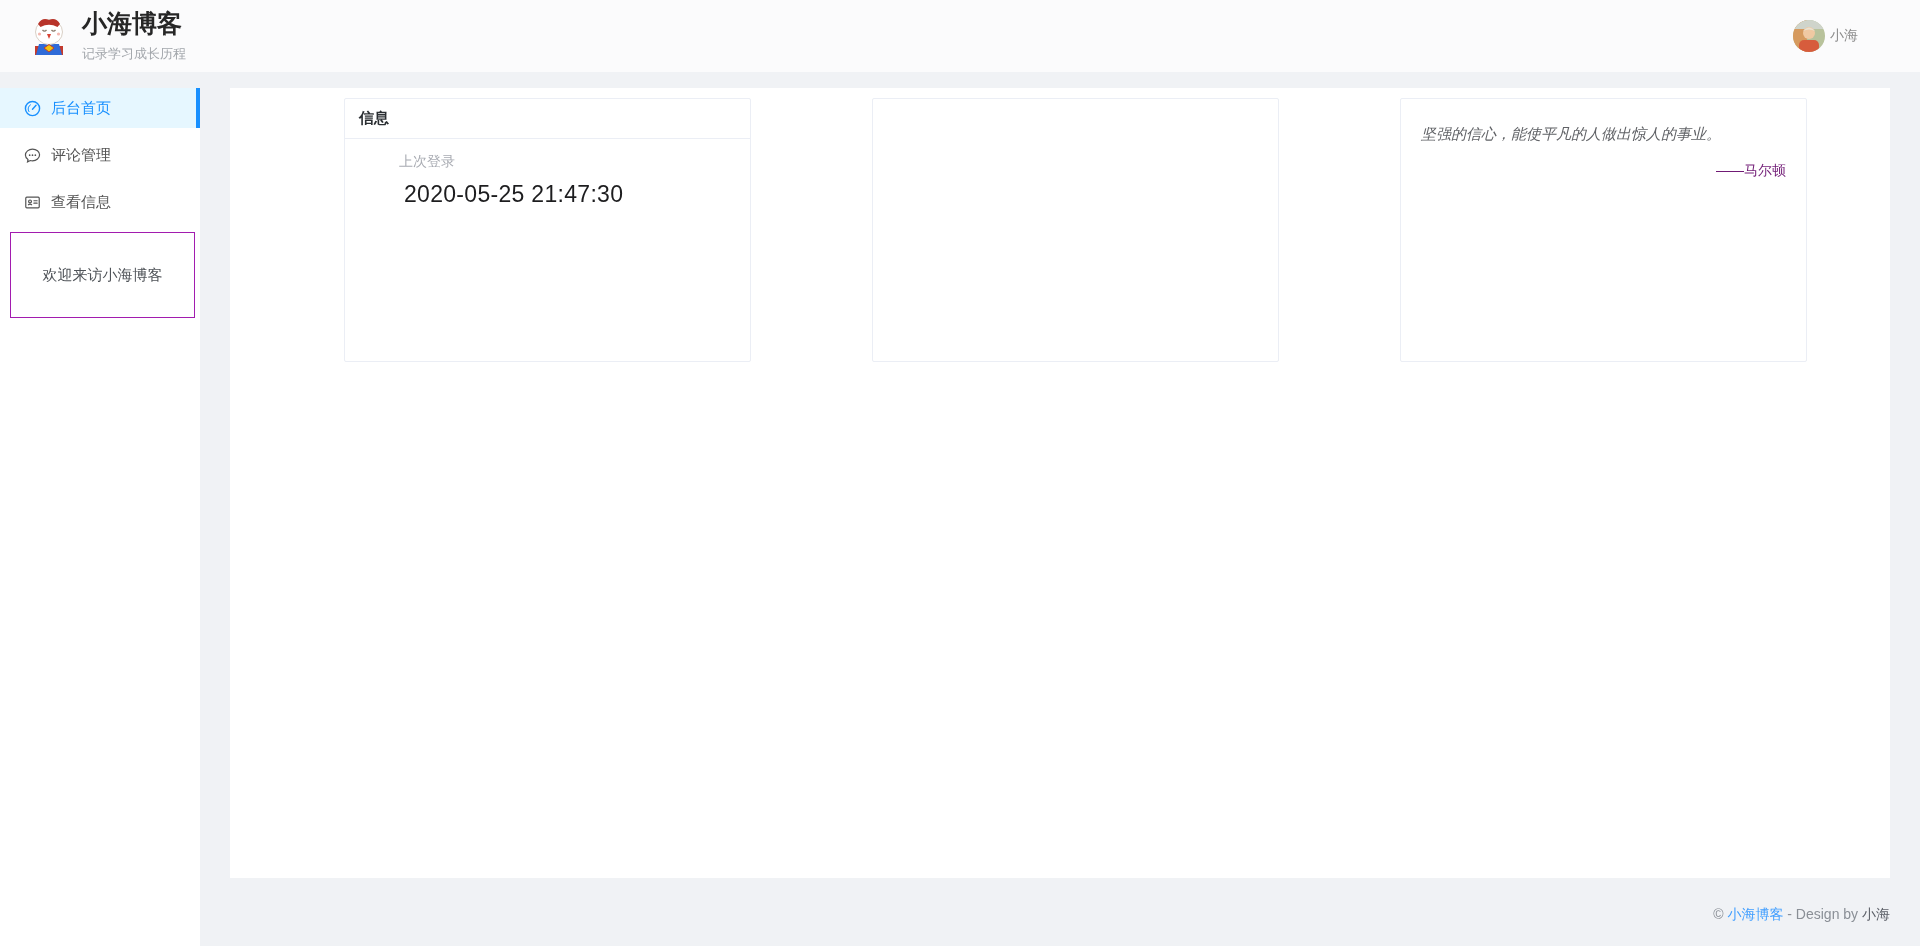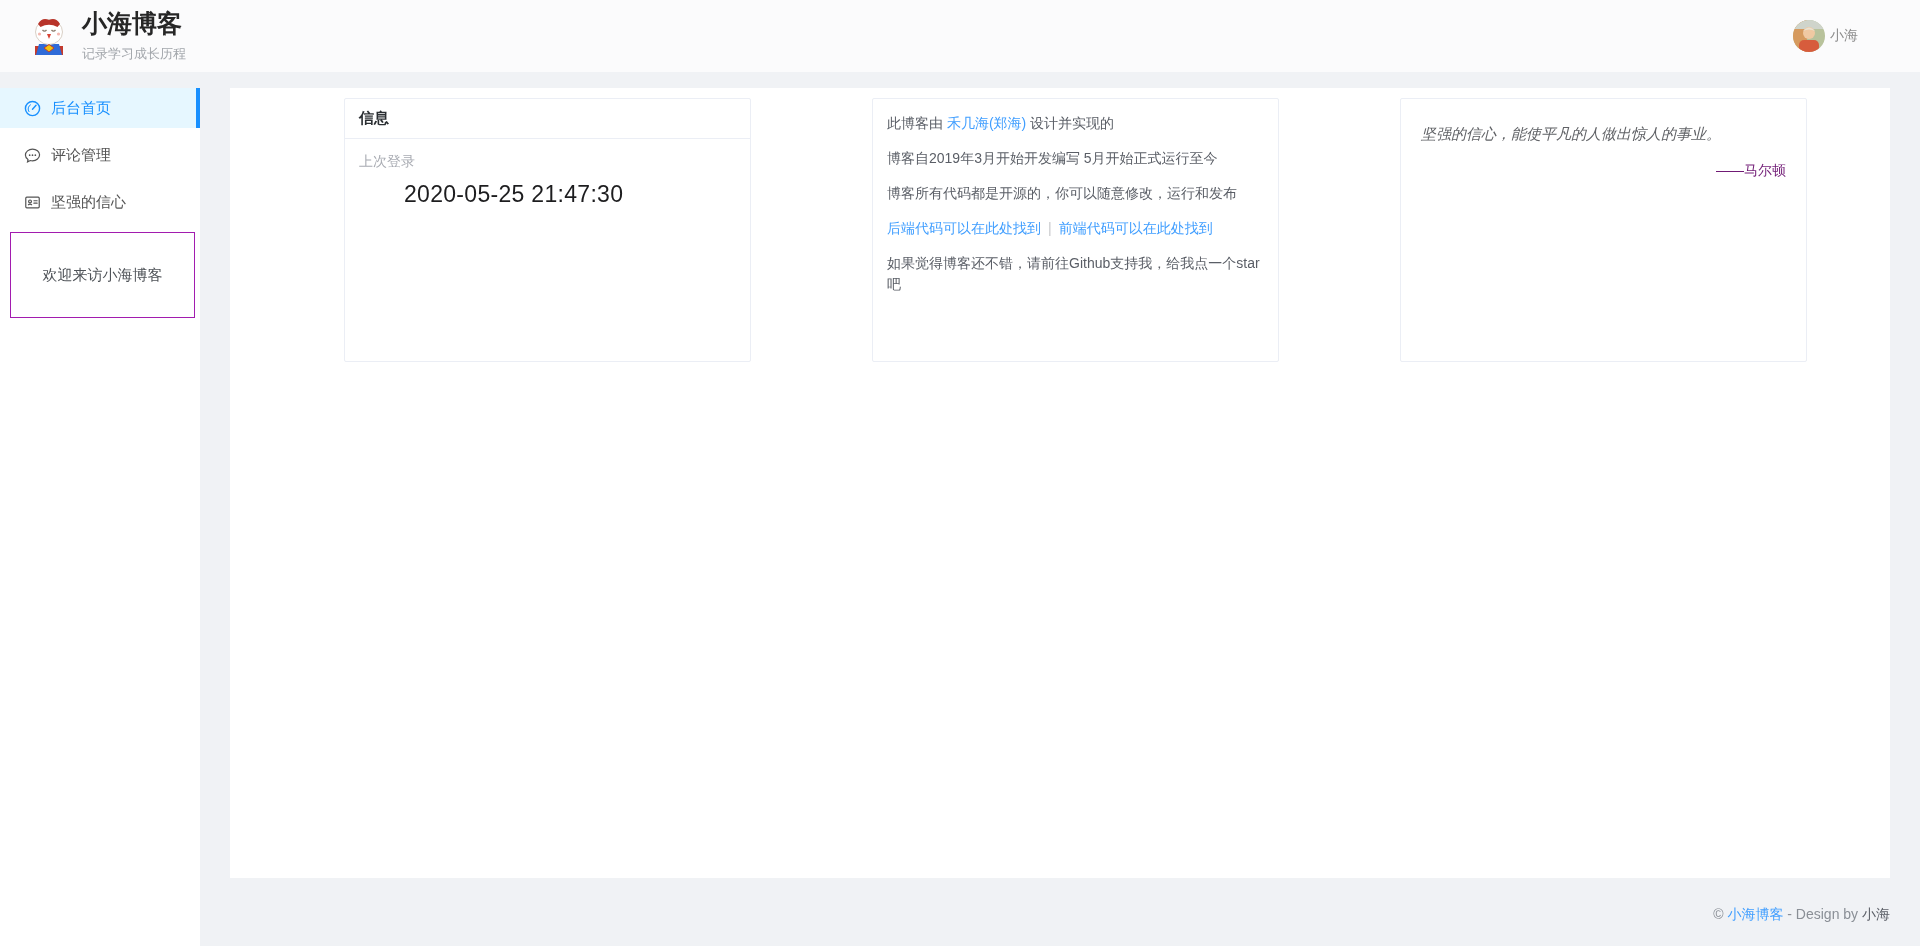--- a/index.html
+++ b/index.html
@@ -79,21 +79,21 @@
   }
   .card-header {
     padding: 10px 14px;
     border-bottom: 1px solid #ebeef5;
     font-size: 15px;
     font-weight: 600;
     color: #2b2f33;
   }
   .card-body { padding: 14px; font-size: 14px; }
 
-  .login-label { color: #a8abb2; font-size: 14px; }
+  .login-label { color: #a8abb2; font-size: 14px; margin-left: 40px; }
   .login-value { color: #1d1d1f; font-size: 23px; margin-top: 10px; letter-spacing: 0.3px; margin-left: 45px; }
 
   .about-body p { margin: 0 0 14px; line-height: 21px; color: #5a5e66; }
   .about-body p:last-child { margin-bottom: 0; }
   a.link { color: #409eff; text-decoration: none; cursor: pointer; }
   .link-sep { color: #c8c9cc; margin: 0 7px; }
 
   .quote-body { padding: 24px 20px; }
   .quote-text { font-style: italic; color: #606266; font-size: 15px; line-height: 1.5; }
   .quote-author { text-align: right; margin-top: 16px; color: #701a75; font-size: 14px; }
@@ -173,48 +173,41 @@
         </div>
         <div class="menu-item">
           <span class="mi-icon">
             <svg viewBox="0 0 24 24" width="17" height="17" fill="none" stroke="currentColor" stroke-width="1.7">
               <rect x="2.5" y="4.5" width="19" height="15" rx="1.5"></rect>
               <circle cx="8.5" cy="10.5" r="2"></circle>
               <path d="M5.8 15.5 q2.7 -2.5 5.4 0"></path>
               <path d="M14 9.5 h4.5 M14 13 h4.5" stroke-linecap="round"></path>
             </svg>
           </span>
-          <span>坚强的信心</span>
+          <span>查看信息</span>
         </div>
       </div>
       <div class="welcome-card">
         <span>欢迎来访小海博客</span>
       </div>
     </div>
 
     <div class="right-col">
       <div class="main">
         <div class="cards-row">
 
           <div class="card">
             <div class="card-header">信息</div>
             <div class="card-body">
               <div class="login-label">上次登录</div>
               <div class="login-value">2020-05-25 21:47:30</div>
             </div>
           </div>
 
           <div class="card">
-            <div class="card-body about-body">
-              <p><span>此博客由 </span><a class="link">禾几海(郑海)</a><span> 设计并实现的</span></p>
-              <p>博客自2019年3月开始开发编写 5月开始正式运行至今</p>
-              <p>博客所有代码都是开源的，你可以随意修改，运行和发布</p>
-              <p><a class="link">后端代码可以在此处找到</a><span class="link-sep">|</span><a class="link">前端代码可以在此处找到</a></p>
-              <p>如果觉得博客还不错，请前往Github支持我，给我点一个star吧</p>
-            </div>
           </div>
 
           <div class="card">
             <div class="quote-body">
               <div class="quote-text">坚强的信心，能使平凡的人做出惊人的事业。</div>
               <div class="quote-author">——马尔顿</div>
             </div>
           </div>
 
         </div>

